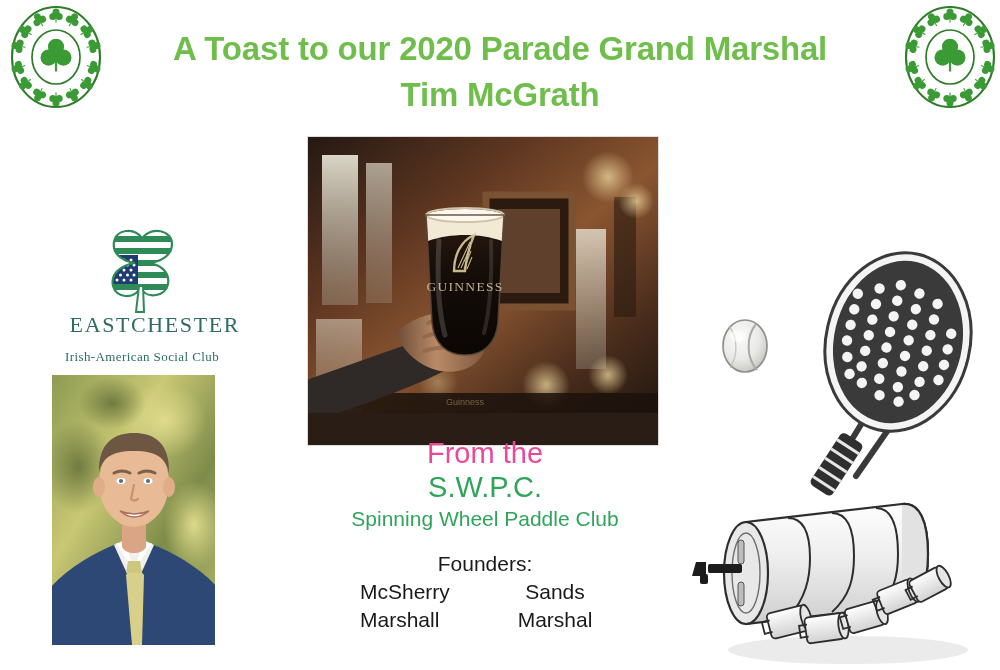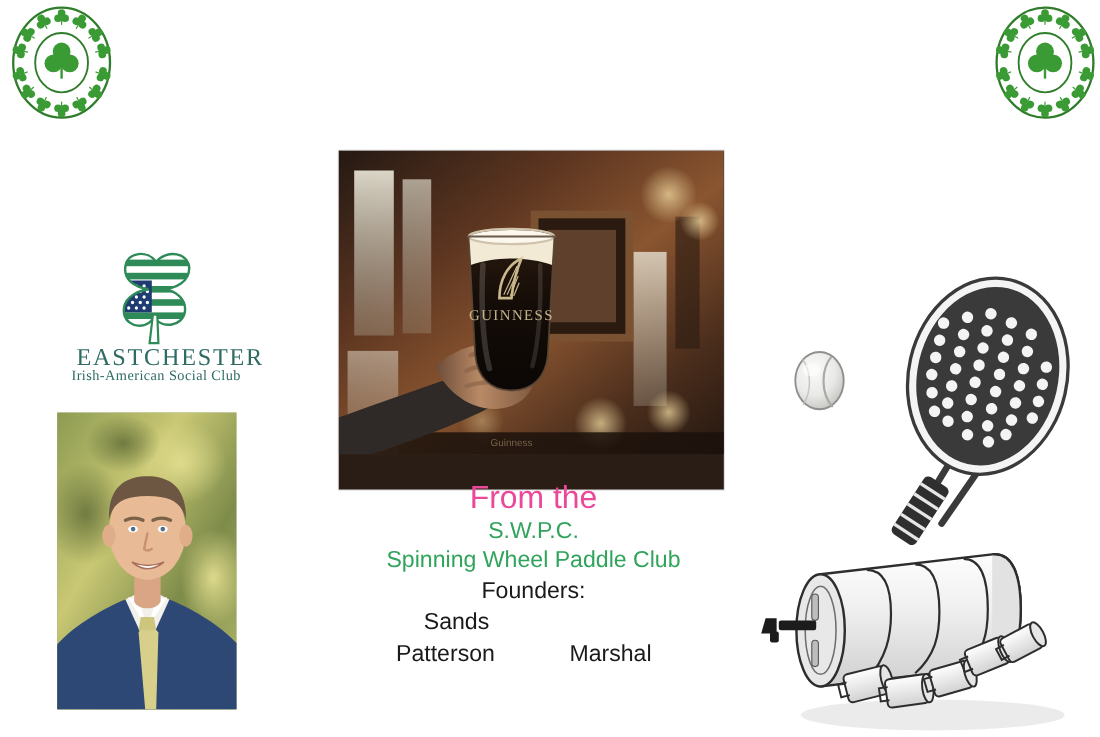--- a/index.html
+++ b/index.html
@@ -67,21 +67,21 @@
     text-align: right;
     color: #2E6B63;
     font-family: "Liberation Serif", serif;
     font-size: 22px;
     letter-spacing: 1.6px;
     line-height: 1;
   }
   .club-logo .subwordmark {
     position: absolute;
     left: 0;
-    top: 112px;
+    top: 128px;
     width: 196px;
     text-align: center;
     color: #2E6B63;
     font-family: "Liberation Serif", serif;
     font-size: 13px;
     letter-spacing: 0.4px;
     line-height: 1;
   }
 
   
@@ -118,36 +118,36 @@
     text-align: center;
   }
   .cap-from {
     color: #ec4899;
     font-size: 29px;
     line-height: 1.18;
     font-family: "Liberation Sans", sans-serif;
   }
   .cap-abbr {
     color: #31A45C;
-    font-size: 21px;
+    font-size: 29px;
     line-height: 1.22;
     font-family: "Liberation Sans", sans-serif;
   }
   .cap-full {
     color: #31A45C;
     font-size: 21px;
     line-height: 1.22;
     font-family: "Liberation Sans", sans-serif;
     white-space: nowrap;
   }
   .cap-founders {
     color: #1a1a1a;
     font-size: 21px;
     line-height: 1.28;
-    margin-top: 4px;
+    margin-top: 20px;
     font-family: "Liberation Sans", sans-serif;
   }
   .founder-rows {
     margin: 0 auto;
     width: 250px;
   }
   .founder-row {
     display: flex;
     justify-content: flex-start;
     color: #1a1a1a;
@@ -302,20 +302,24 @@
         <g transform="translate(31,15.5) rotate(330)">
             <use href="#sham-sm"></use>
           </g>
         <g transform="translate(48,50)">
             <use href="#sham-lg"></use>
           </g>
       </g>
     </svg>
   </div>
 
+  <div class="title">
+    <span>A Toast to our 2020 Parade Grand Marshal</span>
+    <span class="line2">Tim McGrath</span>
+  </div>
 
   <div class="club-logo">
     <div class="mark">
       <svg viewBox="0 0 104 92" width="104" height="92" aria-hidden="true">
         <defs>
           <clipPath id="shamClip">
             <path d="M52 16 C62 4, 82 8, 82 22 C82 34, 70 40, 58 41
                      C70 42, 80 50, 78 62 C76 74, 58 78, 50 66
                      C44 78, 26 76, 23 64 C20 51, 32 43, 45 41
                      C32 39, 22 32, 24 20 C26 7, 44 5, 52 16 Z"></path>
@@ -521,24 +525,25 @@
     </svg>
   </div>
 
   <div class="caption">
     <div class="cap-from">From the</div>
     <div class="cap-abbr">S.W.P.C.</div>
     <div class="cap-full">Spinning Wheel Paddle Club</div>
     <div class="cap-founders">Founders:</div>
     <div class="founder-rows">
       <div class="founder-row">
+        <span class="c1">McSherry</span>
         <span class="c2">Sands</span>
       </div>
       <div class="founder-row">
-        <span class="c1">Patterson</span>
+        <span class="c1">Marshall</span>
         <span class="c2">Marshal</span>
       </div>
     </div>
   </div>
 
   <div class="ball-art">
     <svg viewBox="0 0 58 66" width="58" height="66" aria-hidden="true">
       <defs>
         <radialGradient id="ballG" cx="38%" cy="32%" r="72%">
           <stop offset="0%" stop-color="#fbfbfb"></stop>

